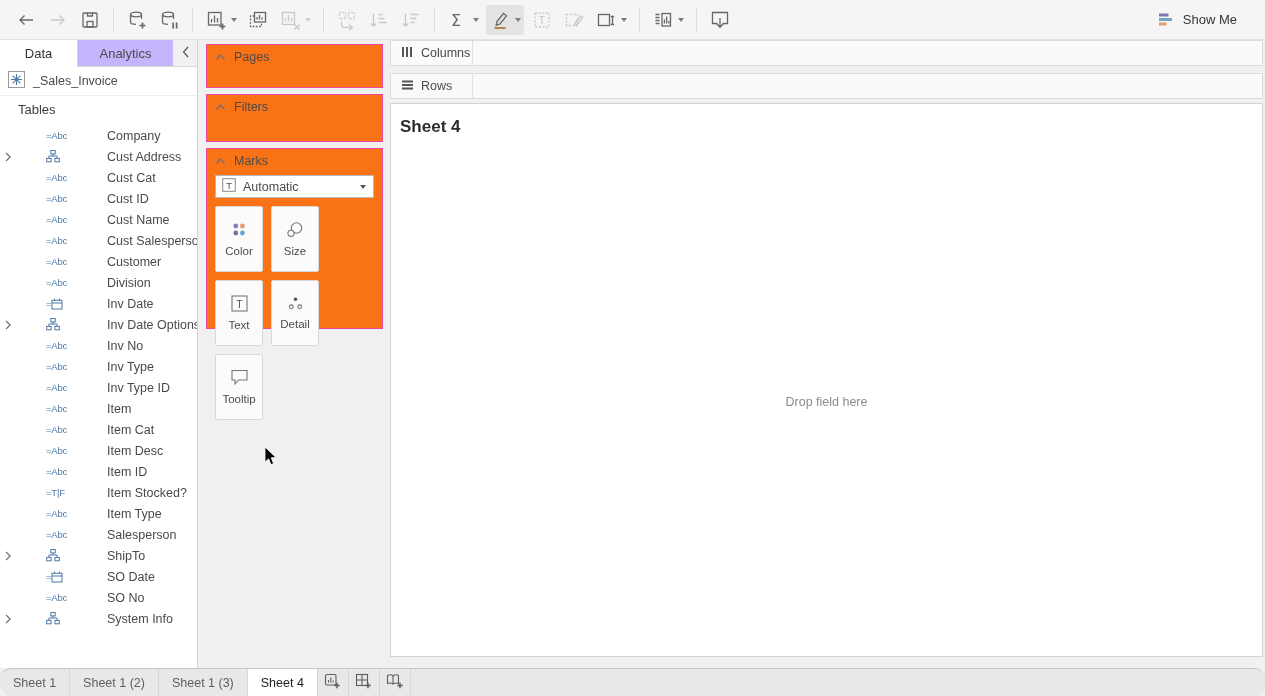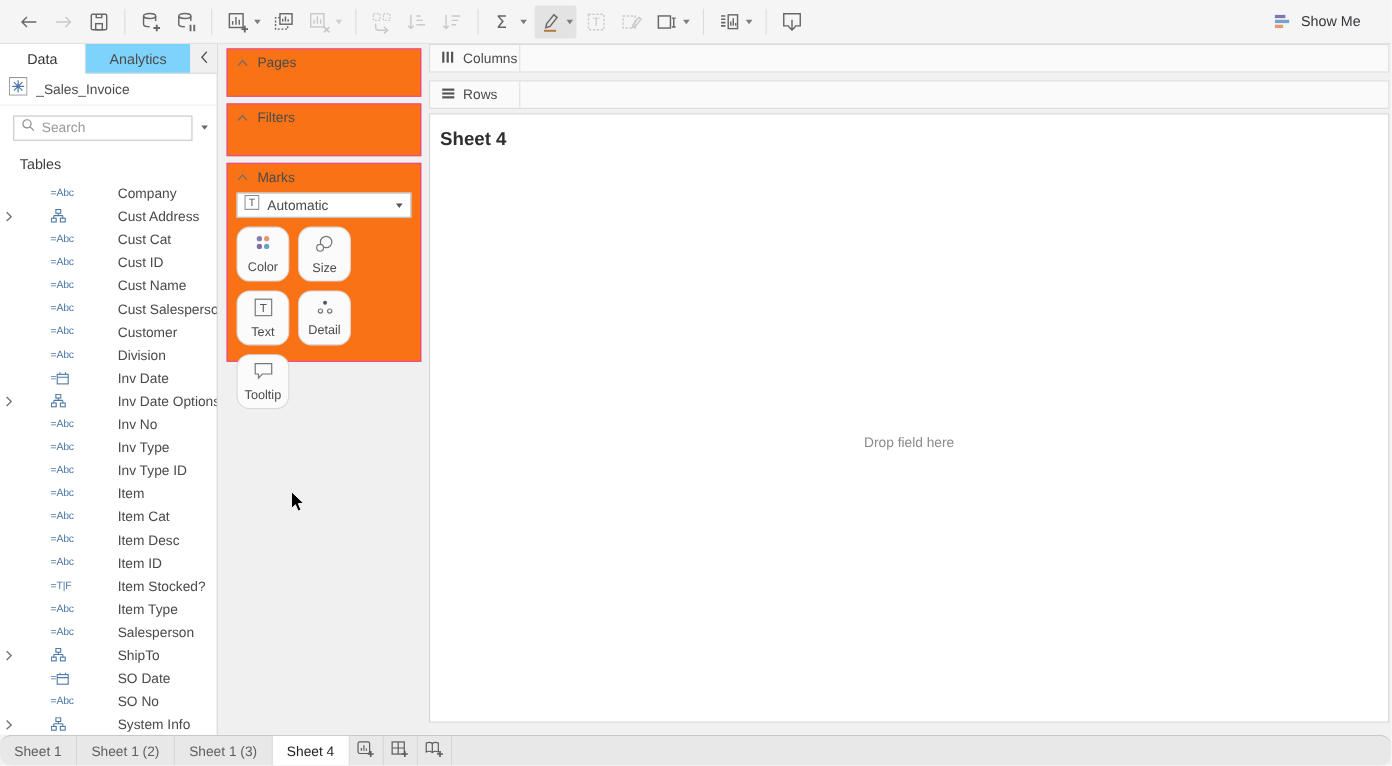--- a/index.html
+++ b/index.html
@@ -19,21 +19,21 @@
   .tb-divider { width:1px; height:24px; background:#dcdcdc; margin:0 7px; }
   .tb-spacer { flex:1; }
   .showme { display:flex; align-items:center; gap:8px; margin-right:18px; font-size:13px; color:#35353a; cursor:pointer; }
   .showme svg { display:block; }
 
   
   .sidebar { position:absolute; left:0; top:40px; width:198px; bottom:28px; background:#fff; border-right:1px solid #d4d4d4; display:flex; flex-direction:column; }
   .side-tabs { display:flex; height:27px; flex:0 0 27px; font-size:13px; }
   .side-tab { display:flex; align-items:center; justify-content:center; cursor:pointer; color:#333; }
   .side-tab.active { width:78px; background:#fff; border-right:1px solid #d9d9d9; }
-  .side-tab.inactive { flex:1; background:#7dd3fc; border-bottom:1px solid #d9d9d9; color:#4b4b4b; }
+  .side-tab.inactive { flex:1; background:#c4b5fd; border-bottom:1px solid #d9d9d9; color:#4b4b4b; }
   .side-collapse { width:24px; display:flex; align-items:center; justify-content:center; background:#f0f0f0; border-bottom:1px solid #d9d9d9; cursor:pointer; }
   .ds-row { display:flex; align-items:center; gap:8px; height:29px; flex:0 0 29px; padding-left:8px; border-bottom:1px solid #efefef; cursor:pointer; }
   .ds-name { font-size:12.5px; color:#4b4b4b; }
   .search-row { display:flex; align-items:center; height:40px; flex:0 0 40px; padding:0 8px 0 12px; gap:6px; }
   .search-box { flex:1; display:flex; align-items:center; gap:6px; height:23px; border:1px solid #c6c6c6; background:#fff; padding:0 6px; }
   .search-box input { border:none; outline:none; width:100%; font-size:12.5px; font-family:inherit; color:#444; background:transparent; }
   .search-box input::placeholder { color:#9b9b9b; }
   .search-caret { border-top-color:#666; margin-left:2px; cursor:pointer; }
   .tables-header { height:26px; flex:0 0 26px; line-height:28px; padding-left:18px; font-size:13px; color:#3d3d3d; }
   .fields { flex:1; overflow:hidden; padding-top:3px; }
@@ -48,21 +48,21 @@
   .card { background:#f97316; border:1px solid #ec4899; margin-bottom:6px; }
   .card-head { display:flex; align-items:center; gap:8px; height:24px; padding-left:8px; font-size:12.5px; color:#4b4b4b; }
   .chev { display:flex; align-items:center; cursor:pointer; }
   .card-pages { height:44px; }
   .card-filters { height:48px; }
   .card-marks { height:181px; }
   .mark-type { display:flex; align-items:center; margin:2px 8px 8px 8px; height:23px; background:#fff; border:1px solid #b9b9b9; padding:0 7px 0 6px; cursor:pointer; }
   .mark-type .mt-label { flex:1; font-size:12.5px; color:#4b4b4b; margin-left:7px; }
   .mt-caret { border-top-color:#555; }
   .mark-btns { display:flex; flex-wrap:wrap; gap:8px; padding:0 8px; }
-  .mark-btn { width:48px; height:50px; background:#fbfbfb; border:1px solid #d9d9d9; border-radius:12px; display:flex; flex-direction:column; align-items:center; justify-content:center; gap:3px; cursor:pointer; }
+  .mark-btn { width:48px; height:66px; background:#fbfbfb; border:1px solid #d9d9d9; border-radius:2px; display:flex; flex-direction:column; align-items:center; justify-content:center; gap:3px; cursor:pointer; }
   .mark-btn .mlabel { font-size:11.5px; color:#4b4b4b; }
 
   
   .main { position:absolute; left:390px; top:40px; right:0; bottom:28px; background:#f1f1f1; }
   .shelf { position:absolute; left:0; right:2px; height:26px; background:#fafafa; border:1px solid #dcdcdc; display:flex; align-items:center; }
   .shelf-cols { top:0; }
   .shelf-rows { top:33px; }
   .shelf-label { display:flex; align-items:center; gap:7px; width:82px; flex:0 0 82px; height:100%; padding-left:10px; border-right:1px solid #e0e0e0; font-size:12.5px; color:#4b4b4b; }
   .shelf-body { flex:1; height:100%; }
   .canvas { position:absolute; left:0; right:2px; top:63px; bottom:11px; background:#fff; border:1px solid #d4d4d4; }
@@ -281,30 +281,20 @@
       <span>
         <svg width="17" height="17" viewBox="0 0 17 17">
             <rect x="0.5" y="0.5" width="16" height="16" fill="#fff" stroke="#999"></rect>
             <g stroke="#4e79a7" stroke-width="1.1" fill="none">
               <path d="M8.5 3 V14 M3 8.5 H14 M4.6 4.6 L12.4 12.4 M12.4 4.6 L4.6 12.4"></path>
             </g>
             <circle cx="8.5" cy="8.5" r="1.7" fill="#4e79a7"></circle>
           </svg>
       </span>
       <span class="ds-name">_Sales_Invoice</span>
-    </div>
-    <div class="search-row">
-      <div class="search-box">
-        <span><svg width="13" height="13" viewBox="0 0 14 14">
-              <circle cx="6" cy="6" r="4" stroke="#8d8d8d" fill="none" stroke-width="1.2"></circle>
-              <path d="M9 9 L12.7 12.7" stroke="#8d8d8d" stroke-width="1.2"></path>
-            </svg></span>
-        <input type="text" placeholder="Search" style="">
-      </div>
-      <span class="caret search-caret"></span>
     </div>
     <div class="tables-header">Tables</div>
     <div class="fields">
         <div class="field-row">
           <span class="fchev"></span>
           <span class="ficon">
             <span class="ficon-text">=Abc</span>
           </span>
           <span class="flabel">Company</span>
         </div>

